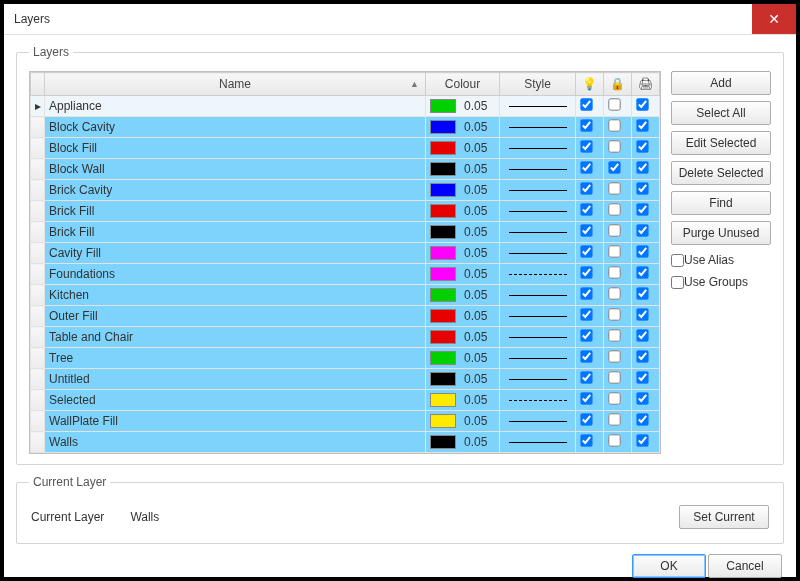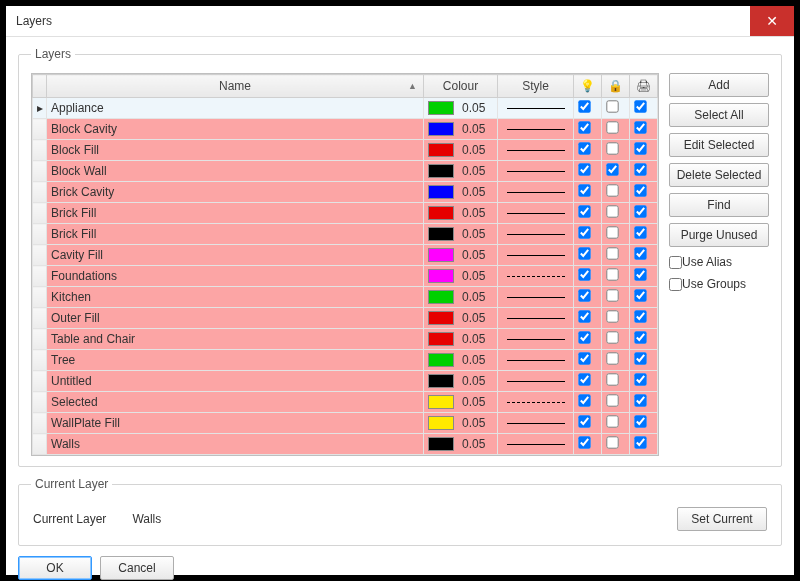--- a/index.html
+++ b/index.html
@@ -1,24 +1,24 @@
 <!DOCTYPE html>
 <html><head>
 <meta charset="utf-8">
 <style>
   html,body{margin:0;padding:0;font-family:"Segoe UI",Tahoma,sans-serif;font-size:12px;color:#333;background:#fff}
-  .window{width:800px;height:581px;border:6px solid #000000;box-sizing:border-box;position:relative;display:flex;flex-direction:column}
+  .window{width:800px;height:581px;border:4px solid #000000;box-sizing:border-box;position:relative;display:flex;flex-direction:column}
   .titlebar{height:30px;background:#fff;border-bottom:1px solid #e0e0e0;display:flex;align-items:center;justify-content:space-between;padding-left:10px}
   .title-text{font-size:12px;color:#333}
   .close-btn{width:44px;height:30px;background:#c9302c;color:#fff;display:flex;align-items:center;justify-content:center;font-size:14px;cursor:pointer}
   .body{flex:1;padding:10px 12px 12px 12px;display:flex;flex-direction:column;box-sizing:border-box}
   fieldset.group{border:1px solid #d4d4d4;border-radius:2px;margin:0 0 10px 0;padding:12px 12px 10px 12px}
   fieldset.group>legend{font-size:12px;color:#555;padding:0 4px}
   .layers-content{display:flex;gap:10px}
-  .grid-wrap{flex:1;border:1px solid #bfbfbf;background:#fca5a5}
+  .grid-wrap{flex:1;border:1px solid #bfbfbf;background:#7dd3fc}
   table.grid{border-collapse:collapse;width:100%;table-layout:fixed}
   table.grid th{background:linear-gradient(#f7f7f7,#e8e8e8);border:1px solid #cfcfcf;font-weight:normal;font-size:12px;color:#444;height:22px;padding:0;text-align:center;position:relative}
   .sort-ind{position:absolute;right:6px;top:50%;transform:translateY(-50%);font-size:9px;color:#777}
   table.grid td{border:1px solid #e3e3e3;height:20px;padding:0 4px;font-size:12px;color:#333;vertical-align:middle;text-align:left;white-space:nowrap}
   tr.sel td{background:#eef6fb}
   .rowhdr{width:12px;background:linear-gradient(#f7f7f7,#ececec);text-align:center;color:#666;font-size:10px;padding:0}
   .name-cell{padding-left:6px}
   .colour-cell{display:flex;align-items:flex-start;gap:8px}
   .swatch{width:24px;height:12px;border:1px solid #888;display:inline-block}
   .style-cell{display:flex;align-items:center;justify-content:center}
@@ -29,21 +29,21 @@
   .chk-cell{text-align:center}
   .chk-cell input{margin:0;transform:scale(0.95)}
   .icon-hdr{font-size:12px}
   .sidebar{width:100px;display:flex;flex-direction:column;gap:6px}
   button.btn{height:24px;border:1px solid #adadad;background:linear-gradient(#fefefe,#e9e9e9);border-radius:2px;font-size:12px;color:#333;cursor:pointer;padding:0 6px}
   button.btn.default{border:1px solid #3399ff;box-shadow:0 0 0 1px #8cc6ff inset}
   .opt{display:flex;align-items:center;font-size:12px;color:#333;margin-top:2px}
   .opt input{margin:0}
   .current-row{display:flex;align-items:center;gap:30px;padding:4px 2px}
   .current-left{display:flex;gap:26px;align-items:center;flex:1}
-  .footer{display:flex;justify-content:flex-start;gap:8px;padding-right:2px}
+  .footer{display:flex;justify-content:flex-end;gap:2px;padding-right:2px}
   .footer .btn{width:74px}
 </style>
 </head>
 <body>
 
 <div class="window">
   <div class="titlebar">
     <span class="title-text">Layers</span>
     <div class="close-btn">
       <span>✕</span>

